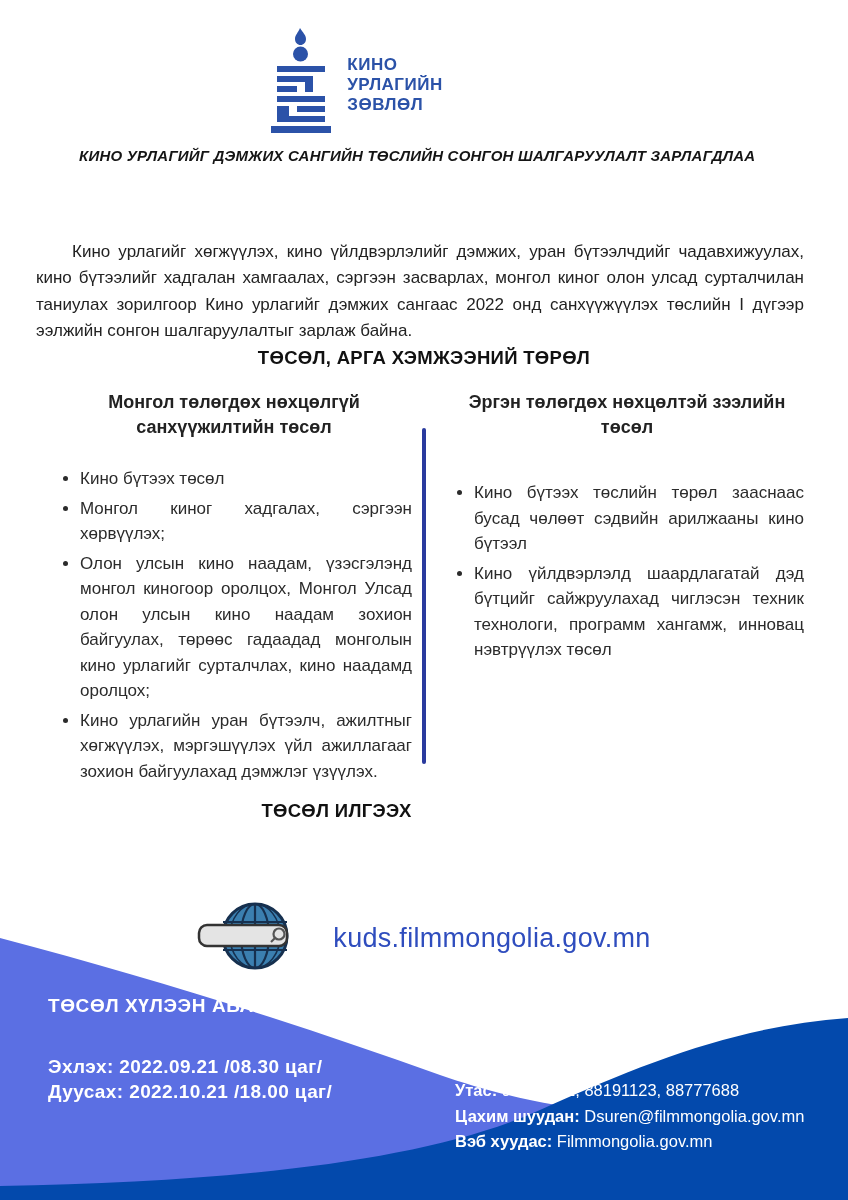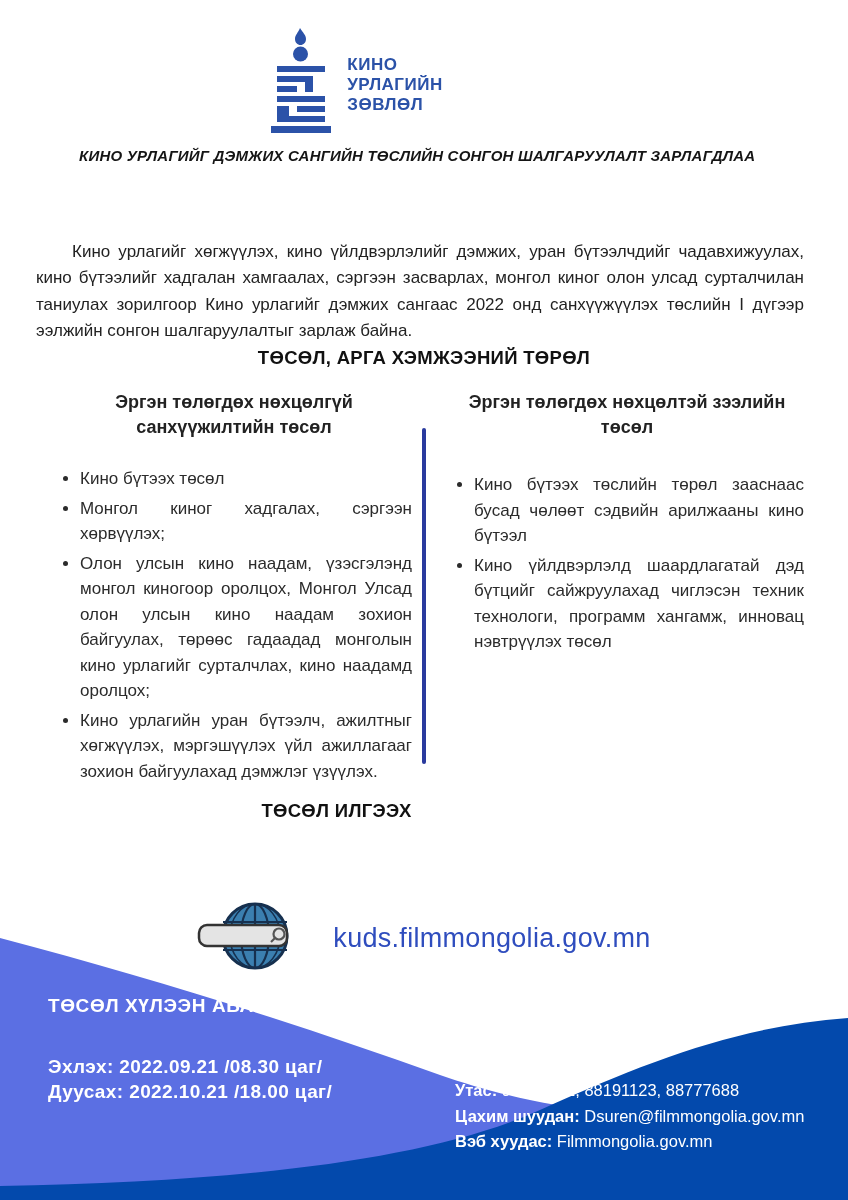--- a/index.html
+++ b/index.html
@@ -41,21 +41,21 @@
   .col-right{left:450px; width:354px;}
   .col-heading{
     text-align:center; font-weight:bold; font-size:18px; line-height:1.4;
     color:#222; margin:0 14px;
   }
   .col ul{
     margin:26px 0 0 0; padding:0 0 0 24px; list-style:disc;
     font-size:17px; line-height:1.5; color:#2b2b2b;
   }
   .col-left ul{margin-top:26px;}
-  .col-right ul{margin-top:32px;}
+  .col-right ul{margin-top:40px;}
   .col li{margin-bottom:4px; text-align:justify;}
   .divider{
     position:absolute; left:422px; top:428px; width:4px; height:336px;
     background:#2a3a9e; border-radius:2px;
   }
   
   .submit-heading{
     position:absolute; top:800px; left:0; width:673px; text-align:center;
     font-weight:bold; font-size:18.5px; color:#111; letter-spacing:0.3px;
   }
@@ -116,21 +116,21 @@
     </div>
   </div>
 
   <div class="title">КИНО УРЛАГИЙГ ДЭМЖИХ САНГИЙН ТӨСЛИЙН СОНГОН ШАЛГАРУУЛАЛТ ЗАРЛАГДЛАА</div>
 
   <p class="intro">Кино урлагийг хөгжүүлэх, кино үйлдвэрлэлийг дэмжих, уран бүтээлчдийг чадавхижуулах, кино бүтээлийг хадгалан хамгаалах, сэргээн засварлах, монгол киног олон улсад сурталчилан таниулах зорилгоор Кино урлагийг дэмжих сангаас 2022 онд санхүүжүүлэх төслийн I дүгээр ээлжийн сонгон шалгаруулалтыг зарлаж байна.</p>
 
   <div class="section-heading">ТӨСӨЛ, АРГА ХЭМЖЭЭНИЙ ТӨРӨЛ</div>
 
   <div class="col col-left">
-    <div class="col-heading">Эргэн төлөгдөх нөхцөлгүй санхүүжилтийн төсөл</div>
+    <div class="col-heading">Монгол төлөгдөх нөхцөлгүй санхүүжилтийн төсөл</div>
     <ul>
       <li>Кино бүтээх төсөл</li>
       <li>Монгол киног хадгалах, сэргээн хөрвүүлэх;</li>
       <li>Олон улсын кино наадам, үзэсгэлэнд монгол киногоор оролцох, Монгол Улсад олон улсын кино наадам зохион байгуулах, төрөөс гадаадад монголын кино урлагийг сурталчлах, кино наадамд оролцох;</li>
       <li>Кино урлагийн уран бүтээлч, ажилтныг хөгжүүлэх, мэргэшүүлэх үйл ажиллагааг зохион байгуулахад дэмжлэг үзүүлэх.</li>
     </ul>
   </div>
 
   <div class="divider"></div>
 

